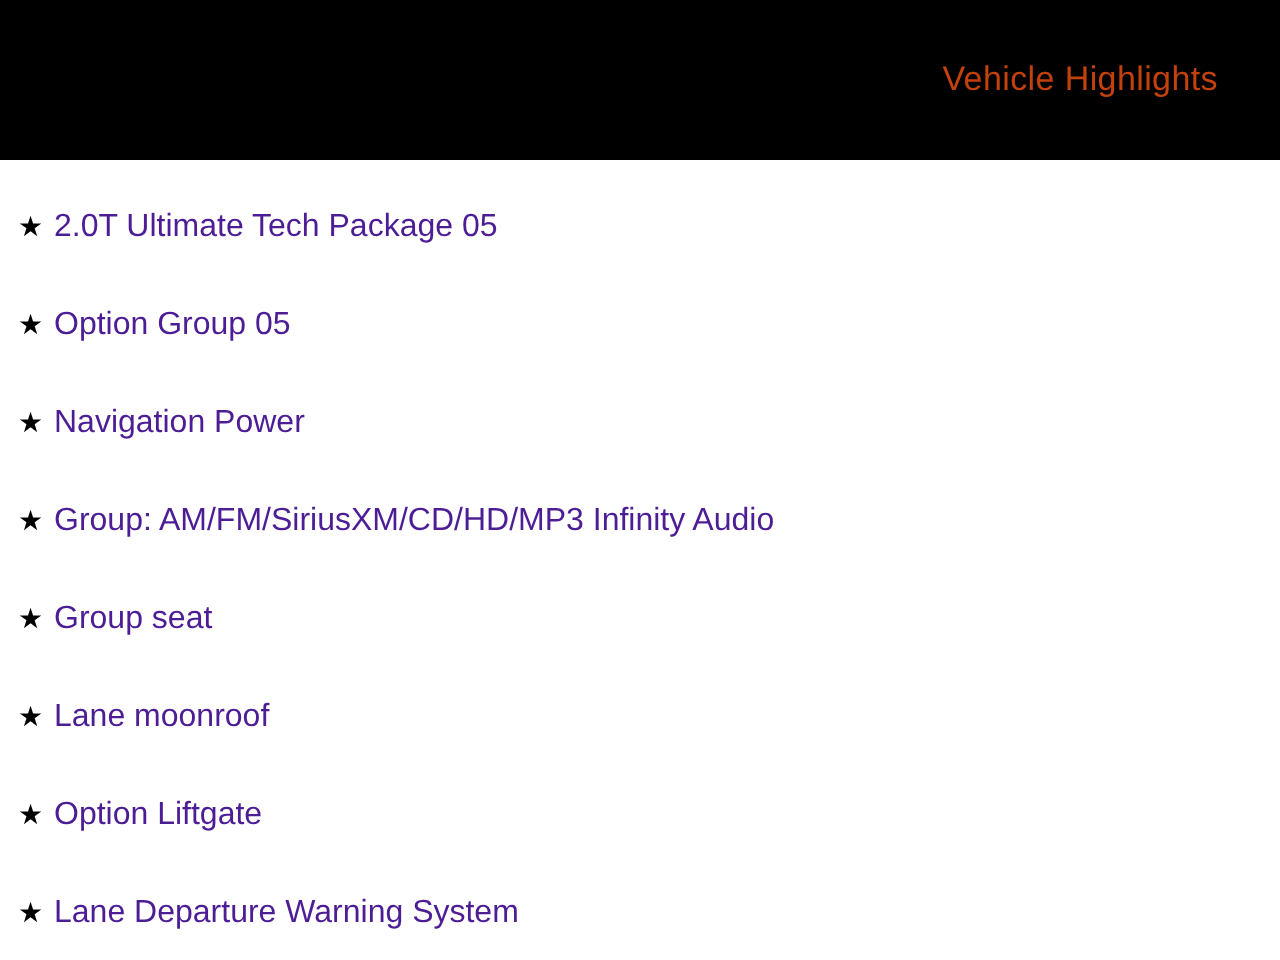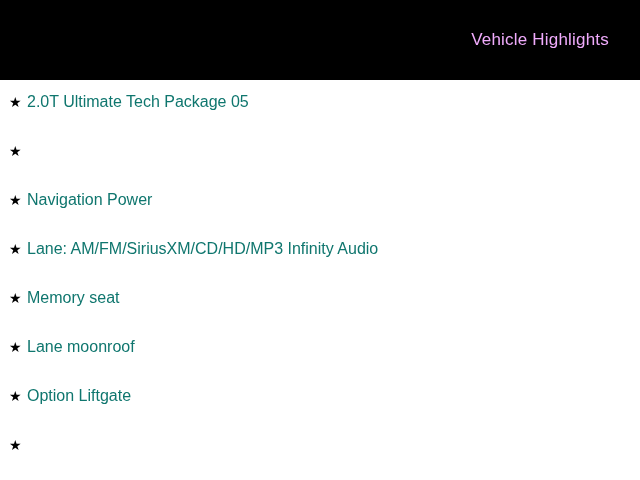--- a/index.html
+++ b/index.html
@@ -23,21 +23,21 @@
     width: 640px;
     height: 80px;
     background: #000000;
     display: flex;
     align-items: center;
     justify-content: flex-end;
     box-sizing: border-box;
     padding-right: 31px;
   }
   .header-title {
-    color: #f0abfc;
+    color: #c2410c;
     font-size: 17px;
     font-weight: normal;
     letter-spacing: 0.2px;
     line-height: 20px;
   }
   .highlights-list {
     list-style: none;
     margin: 0;
     padding: 0;
     padding-top: 12px;
@@ -51,70 +51,73 @@
   }
   .bullet-star {
     width: 18px;
     flex: 0 0 18px;
     color: #000000;
     font-size: 14px;
     line-height: 20px;
     text-align: left;
   }
   .item-label {
-    color: #0f766e;
+    color: #4c1d95;
     font-size: 16px;
     line-height: 20px;
     white-space: nowrap;
+    margin-top: 12px;
   }
 </style>
 </head>
 <body>
 
 <div class="page">
 
   <div class="header-bar">
     <div class="header-title">Vehicle Highlights</div>
   </div>
 
   <ul class="highlights-list">
 
     <li class="highlight-item">
       <span class="bullet-star">★</span>
       <span class="item-label">2.0T Ultimate Tech Package 05</span>
     </li>
 
     <li class="highlight-item">
       <span class="bullet-star">★</span>
+      <span class="item-label">Option Group 05</span>
     </li>
 
     <li class="highlight-item">
       <span class="bullet-star">★</span>
       <span class="item-label">Navigation Power</span>
     </li>
 
     <li class="highlight-item">
       <span class="bullet-star">★</span>
-      <span class="item-label">Lane: AM/FM/SiriusXM/CD/HD/MP3 Infinity Audio</span>
+      <span class="item-label">Group: AM/FM/SiriusXM/CD/HD/MP3 Infinity Audio</span>
     </li>
 
     <li class="highlight-item">
       <span class="bullet-star">★</span>
-      <span class="item-label">Memory seat</span>
+      <span class="item-label">Group seat</span>
     </li>
 
     <li class="highlight-item">
       <span class="bullet-star">★</span>
       <span class="item-label">Lane moonroof</span>
     </li>
 
     <li class="highlight-item">
       <span class="bullet-star">★</span>
       <span class="item-label">Option Liftgate</span>
     </li>
 
     <li class="highlight-item">
       <span class="bullet-star">★</span>
+      <span class="item-label">Lane Departure Warning System</span>
     </li>
 
   </ul>
 
 </div>
 
 </body></html>

